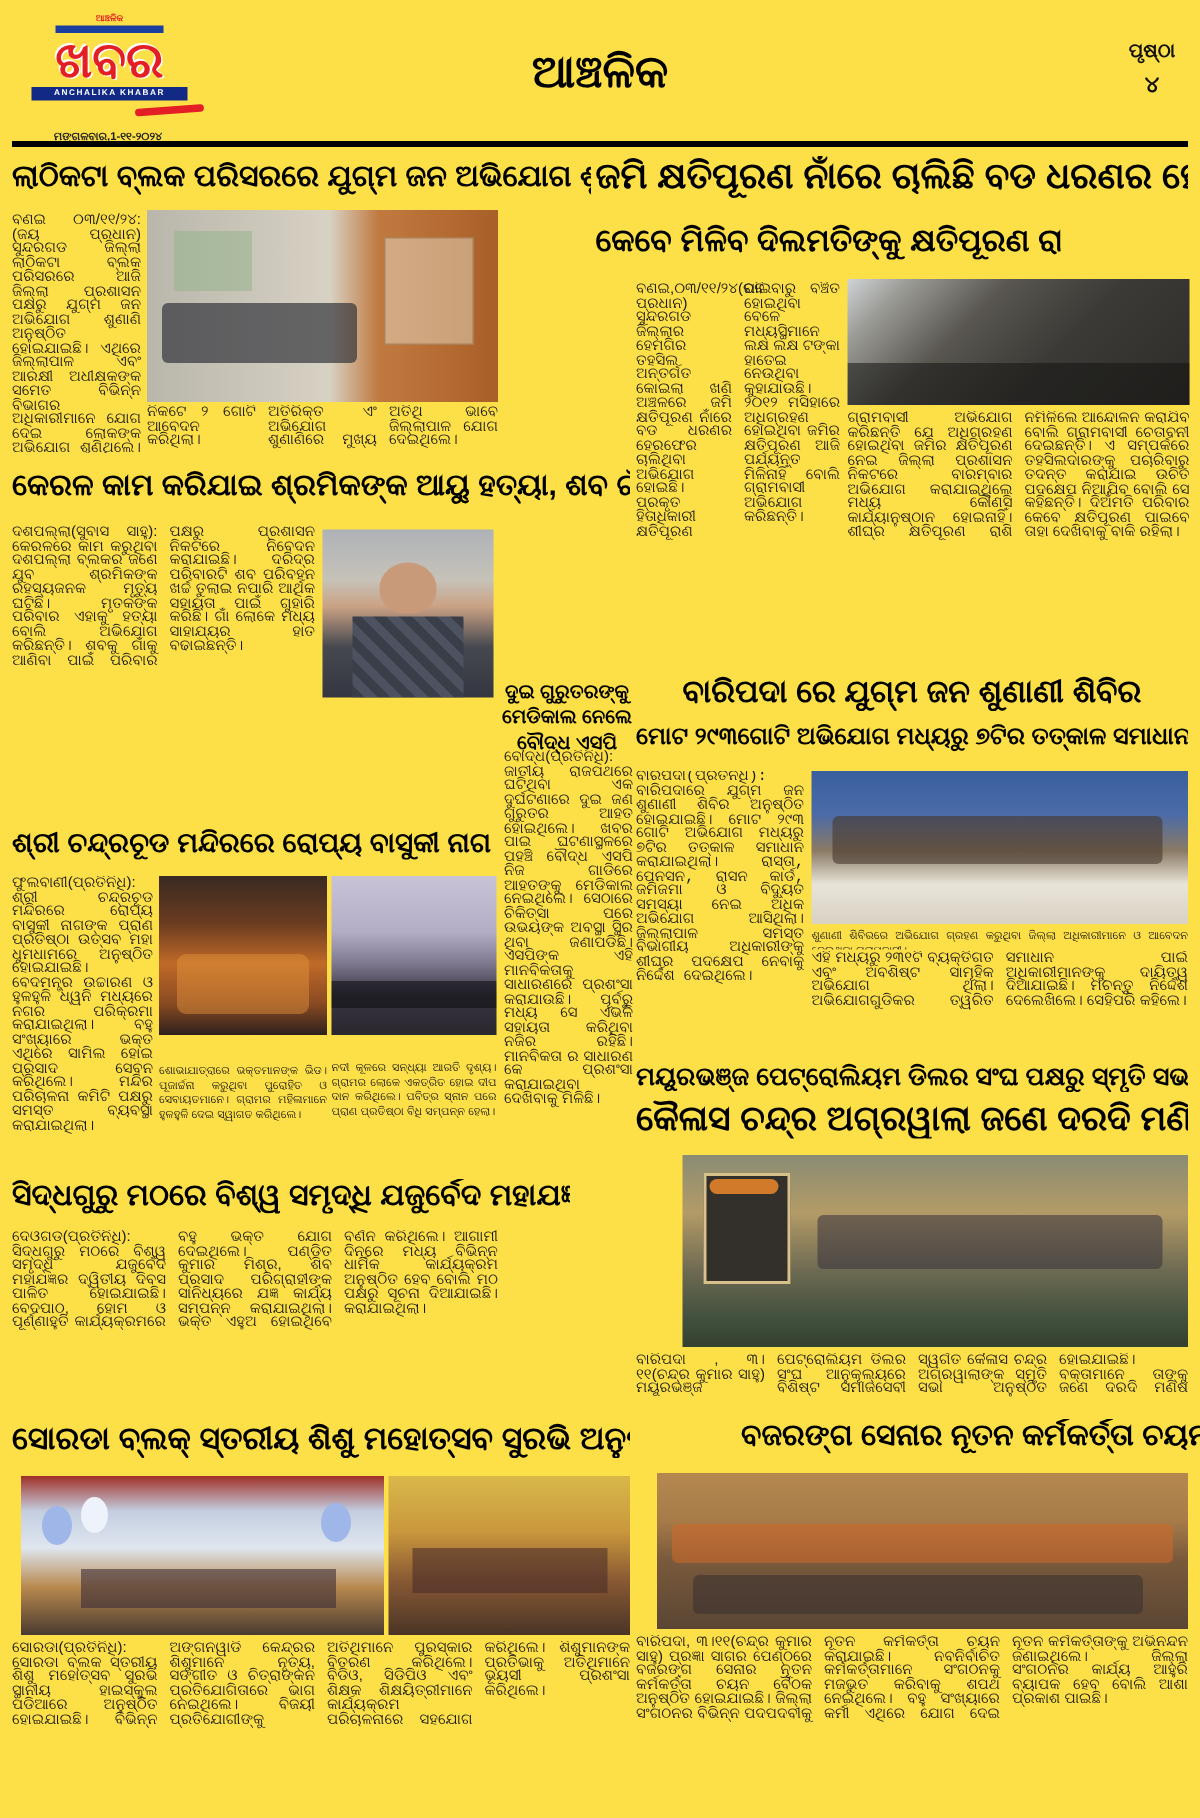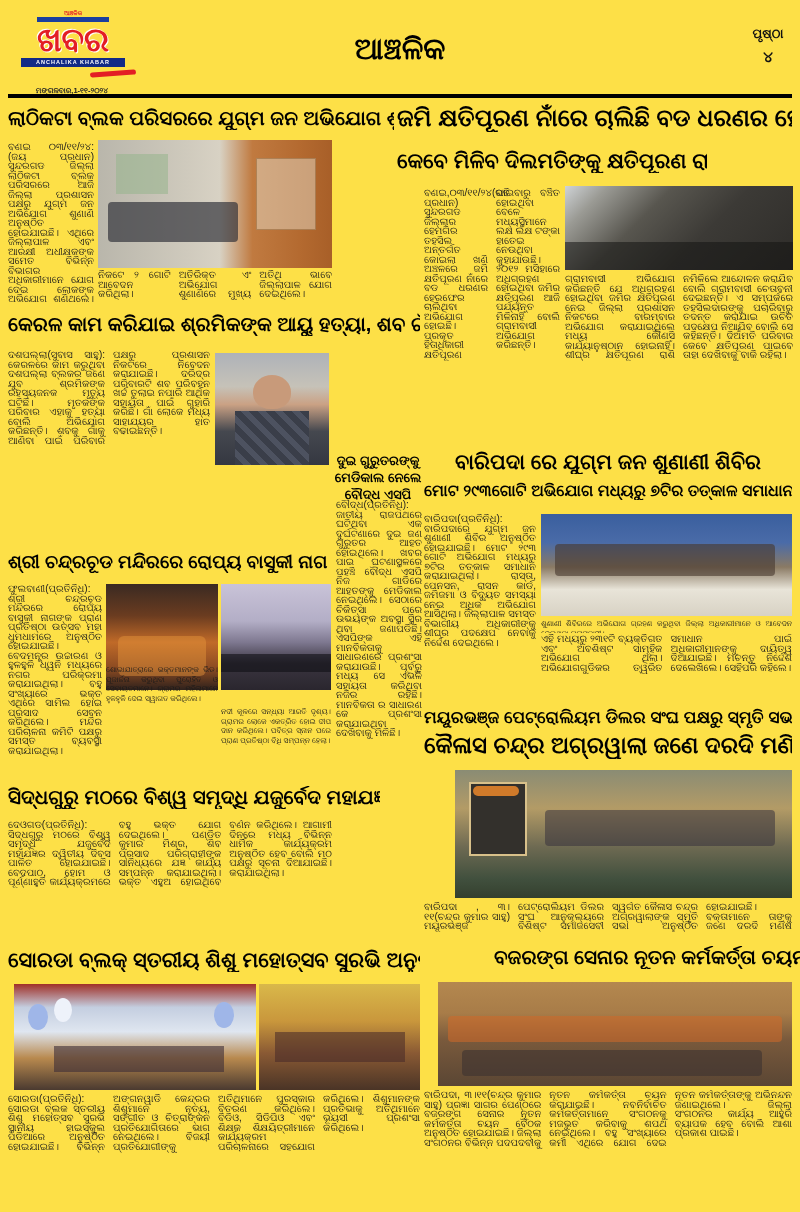--- a/index.html
+++ b/index.html
@@ -79,41 +79,41 @@
   <div class="abs body-text" style="left:336px;top:500px;width:86px;height:340px;">ବୌଦ୍ଧ(ପ୍ରତିନିଧି): ଜାତୀୟ ରାଜପଥରେ ଘଟିଥିବା ଏକ ଦୁର୍ଘଟଣାରେ ଦୁଇ ଜଣ ଗୁରୁତର ଆହତ ହୋଇଥିଲେ। ଖବର ପାଇ ଘଟଣାସ୍ଥଳରେ ପହଞ୍ଚି ବୌଦ୍ଧ ଏସପି ନିଜ ଗାଡିରେ ଆହତଙ୍କୁ ମେଡିକାଲ ନେଇଥିଲେ। ସେଠାରେ ଚିକିତ୍ସା ପରେ ଉଭୟଙ୍କ ଅବସ୍ଥା ସ୍ଥିର ଥିବା ଜଣାପଡିଛି। ଏସପିଙ୍କ ଏହି ମାନବିକତାକୁ ସାଧାରଣରେ ପ୍ରଶଂସା କରାଯାଉଛି। ପୂର୍ବରୁ ମଧ୍ୟ ସେ ଏଭଳି ସହାୟତା କରିଥିବା ନଜିର ରହିଛି। ମାନବିକତା ର ସାଧାରଣ କେ ପ୍ରଶଂସା କରାଯାଇଥିବା ଦେଖିବାକୁ ମିଳିଛି।</div>
 
   <div class="abs headline" style="left:8px;top:551px;width:324px;font-size:18.5px;">ଶ୍ରୀ ଚନ୍ଦ୍ରଚୂଡ ମନ୍ଦିରରେ ରୋପ୍ୟ ବାସୁକୀ ନାଗ ପ୍ରାଣ ପ୍ରତିଷ୍ଠା</div>
   <div class="abs body-text" style="left:8px;top:584px;width:94px;height:190px;">ଫୁଲବାଣୀ(ପ୍ରତିନିଧି): ଶ୍ରୀ ଚନ୍ଦ୍ରଚୂଡ ମନ୍ଦିରରେ ରୋପ୍ୟ ବାସୁକୀ ନାଗଙ୍କ ପ୍ରାଣ ପ୍ରତିଷ୍ଠା ଉତ୍ସବ ମହା ଧୁମଧାମରେ ଅନୁଷ୍ଠିତ ହୋଇଯାଇଛି। ବେଦମନ୍ତ୍ର ଉଚ୍ଚାରଣ ଓ ହୁଳହୁଳି ଧ୍ୱନି ମଧ୍ୟରେ ନଗର ପରିକ୍ରମା କରାଯାଇଥିଲା। ବହୁ ସଂଖ୍ୟାରେ ଭକ୍ତ ଏଥିରେ ସାମିଲ ହୋଇ ପ୍ରସାଦ ସେବନ କରିଥିଲେ। ମନ୍ଦିର ପରିଚାଳନା କମିଟି ପକ୍ଷରୁ ସମସ୍ତ ବ୍ୟବସ୍ଥା କରାଯାଇଥିଲା।</div>
   <div class="abs photo" style="left:106px;top:584px;width:112px;height:106px;background:linear-gradient(180deg,#3a2a22 0%,#6b3c20 30%,#c06a28 55%,#8a4a22 80%,#2e211c 100%);">
     <div class="abs" style="left:12px;top:52px;width:88px;height:40px;background:rgba(230,150,60,0.45);border-radius:6px;"></div>
   </div>
   <div class="abs photo" style="left:221px;top:584px;width:110px;height:106px;background:linear-gradient(180deg,#c9c3d8 0%,#b3aec6 35%,#7e7890 55%,#3a3540 75%,#2a262e 100%);">
     <div class="abs" style="left:0px;top:70px;width:110px;height:18px;background:rgba(15,15,20,0.6);"></div>
   </div>
-  <div class="abs caption" style="left:106px;top:665px;width:112px;height:82px;">ଶୋଭାଯାତ୍ରାରେ ଭକ୍ତମାନଙ୍କ ଭିଡ। ପୂଜାର୍ଚ୍ଚନା କରୁଥିବା ପୁରୋହିତ ଓ ସେବାୟତମାନେ। ଗ୍ରାମର ମହିଳାମାନେ ହୁଳହୁଳି ଦେଇ ସ୍ୱାଗତ କରିଥିଲେ।</div>
+  <div class="abs caption" style="left:106px;top:709px;width:112px;height:82px;">ଶୋଭାଯାତ୍ରାରେ ଭକ୍ତମାନଙ୍କ ଭିଡ। ପୂଜାର୍ଚ୍ଚନା କରୁଥିବା ପୁରୋହିତ ଓ ସେବାୟତମାନେ। ଗ୍ରାମର ମହିଳାମାନେ ହୁଳହୁଳି ଦେଇ ସ୍ୱାଗତ କରିଥିଲେ।</div>
   <div class="abs caption" style="left:221px;top:693px;width:110px;height:82px;margin-top:14px;">ନଦୀ କୂଳରେ ସନ୍ଧ୍ୟା ଆରତି ଦୃଶ୍ୟ। ଗ୍ରାମର ଲୋକେ ଏକତ୍ରିତ ହୋଇ ଦୀପ ଦାନ କରିଥିଲେ। ପବିତ୍ର ସ୍ନାନ ପରେ ପ୍ରାଣ ପ୍ରତିଷ୍ଠା ବିଧି ସମ୍ପନ୍ନ ହେଲା।</div>
 
   <div class="abs headline" style="left:8px;top:786px;width:372px;font-size:20px;">ସିଦ୍ଧଗୁରୁ ମଠରେ ବିଶ୍ୱ ସମୃଦ୍ଧି ଯଜୁର୍ବେଦ ମହାଯଜ୍ଞ ଦ୍ୱିତୀୟ ଦିବସ</div>
   <div class="abs body-text cols3" style="left:8px;top:820px;width:324px;height:118px;">ଦେଓଗଡ(ପ୍ରତିନିଧି): ସିଦ୍ଧଗୁରୁ ମଠରେ ବିଶ୍ୱ ସମୃଦ୍ଧି ଯଜୁର୍ବେଦ ମହାଯଜ୍ଞର ଦ୍ୱିତୀୟ ଦିବସ ପାଳିତ ହୋଇଯାଇଛି। ବେଦପାଠ, ହୋମ ଓ ପୂର୍ଣ୍ଣାହୁତି କାର୍ଯ୍ୟକ୍ରମରେ ବହୁ ଭକ୍ତ ଯୋଗ ଦେଇଥିଲେ। ପଣ୍ଡିତ କୁମାର ମିଶ୍ର, ଶିବ ପ୍ରସାଦ ପରିଗ୍ରାହୀଙ୍କ ସାନିଧ୍ୟରେ ଯଜ୍ଞ କାର୍ଯ୍ୟ ସମ୍ପନ୍ନ କରାଯାଇଥିଲା। ଭକ୍ତ ଏହୁଅ ହୋଇଥିବେ ବର୍ଣନ କରିଥିଲେ। ଆଗାମୀ ଦିନରେ ମଧ୍ୟ ବିଭିନ୍ନ ଧାର୍ମିକ କାର୍ଯ୍ୟକ୍ରମ ଅନୁଷ୍ଠିତ ହେବ ବୋଲି ମଠ ପକ୍ଷରୁ ସୂଚନା ଦିଆଯାଇଛି। କରାଯାଇଥିଲା।</div>
 
   <div class="abs headline" style="left:8px;top:948px;width:412px;font-size:21px;">ସୋରଡା ବ୍ଲକ୍ ସ୍ତରୀୟ ଶିଶୁ ମହୋତ୍ସବ ସୁରଭି ଅନୁଷ୍ଠିତ</div>
   <div class="abs photo" style="left:14px;top:984px;width:242px;height:106px;background:linear-gradient(180deg,#a03028 0%,#c4cee0 22%,#dfe6f0 45%,#b8894e 70%,#4a3a30 100%);">
     <div class="abs" style="left:14px;top:20px;width:20px;height:26px;background:#9fb6e8;border-radius:50%;"></div>
     <div class="abs" style="left:40px;top:14px;width:18px;height:24px;background:#eef2fa;border-radius:50%;"></div>
     <div class="abs" style="left:200px;top:18px;width:20px;height:26px;background:#9fb6e8;border-radius:50%;"></div>
     <div class="abs" style="left:40px;top:62px;width:170px;height:26px;background:rgba(60,45,55,0.6);"></div>
   </div>
   <div class="abs photo" style="left:259px;top:984px;width:161px;height:106px;background:linear-gradient(180deg,#d9b84a 0%,#c9973c 35%,#8a5a34 65%,#4a3426 100%);">
     <div class="abs" style="left:16px;top:48px;width:130px;height:30px;background:rgba(70,40,40,0.55);"></div>
   </div>
   <div class="abs body-text cols4" style="left:8px;top:1094px;width:412px;height:114px;">ସୋରଡା(ପ୍ରତିନିଧି): ସୋରଡା ବ୍ଲକ ସ୍ତରୀୟ ଶିଶୁ ମହୋତ୍ସବ ସୁରଭି ସ୍ଥାନୀୟ ହାଇସ୍କୁଲ ପଡିଆରେ ଅନୁଷ୍ଠିତ ହୋଇଯାଇଛି। ବିଭିନ୍ନ ଅଙ୍ଗନୱାଡି କେନ୍ଦ୍ରର ଶିଶୁମାନେ ନୃତ୍ୟ, ସଙ୍ଗୀତ ଓ ଚିତ୍ରାଙ୍କନ ପ୍ରତିଯୋଗିତାରେ ଭାଗ ନେଇଥିଲେ। ବିଜୟୀ ପ୍ରତିଯୋଗୀଙ୍କୁ ଅତିଥିମାନେ ପୁରସ୍କାର ବିତରଣ କରିଥିଲେ। ବିଡିଓ, ସିଡିପିଓ ଏବଂ ଶିକ୍ଷକ ଶିକ୍ଷୟିତ୍ରୀମାନେ କାର୍ଯ୍ୟକ୍ରମ ପରିଚାଳନାରେ ସହଯୋଗ କରିଥିଲେ। ଶିଶୁମାନଙ୍କ ପ୍ରତିଭାକୁ ଅତିଥିମାନେ ଭୂୟସୀ ପ୍ରଶଂସା କରିଥିଲେ।</div>
 
   <div class="abs headline center" style="left:424px;top:450px;width:368px;font-size:21px;">ବାରିପଦା ରେ ଯୁଗ୍ମ ଜନ ଶୁଣାଣୀ ଶିବିର</div>
   <div class="abs headline center" style="left:424px;top:482px;width:368px;font-size:16px;">ମୋଟ ୨୯୩ଗୋଟି ଅଭିଯୋଗ ମଧ୍ୟରୁ ୭ଟିର ତତ୍କାଳ ସମାଧାନ</div>
-  <div class="abs body-text" style="left:424px;top:514px;width:112px;height:186px;">ବାରିପଦା(ପ୍ରତିନିଧି): ବାରିପଦାରେ ଯୁଗ୍ମ ଜନ ଶୁଣାଣୀ ଶିବିର ଅନୁଷ୍ଠିତ ହୋଇଯାଇଛି। ମୋଟ ୨୯୩ ଗୋଟି ଅଭିଯୋଗ ମଧ୍ୟରୁ ୭ଟିର ତତ୍କାଳ ସମାଧାନ କରାଯାଇଥିଲା। ରାସ୍ତା, ପେନସନ, ରାସନ କାର୍ଡ, ଜମିଜମା ଓ ବିଦ୍ୟୁତ ସମସ୍ୟା ନେଇ ଅଧିକ ଅଭିଯୋଗ ଆସିଥିଲା। ଜିଲ୍ଲାପାଳ ସମସ୍ତ ବିଭାଗୀୟ ଅଧିକାରୀଙ୍କୁ ଶୀଘ୍ର ପଦକ୍ଷେପ ନେବାକୁ ନିର୍ଦ୍ଦେଶ ଦେଇଥିଲେ।</div>
+  <div class="abs body-text" style="left:424px;top:514px;width:112px;height:186px;font-family:Liberation Mono, monospace;">ବାରିପଦା(ପ୍ରତିନିଧି): ବାରିପଦାରେ ଯୁଗ୍ମ ଜନ ଶୁଣାଣୀ ଶିବିର ଅନୁଷ୍ଠିତ ହୋଇଯାଇଛି। ମୋଟ ୨୯୩ ଗୋଟି ଅଭିଯୋଗ ମଧ୍ୟରୁ ୭ଟିର ତତ୍କାଳ ସମାଧାନ କରାଯାଇଥିଲା। ରାସ୍ତା, ପେନସନ, ରାସନ କାର୍ଡ, ଜମିଜମା ଓ ବିଦ୍ୟୁତ ସମସ୍ୟା ନେଇ ଅଧିକ ଅଭିଯୋଗ ଆସିଥିଲା। ଜିଲ୍ଲାପାଳ ସମସ୍ତ ବିଭାଗୀୟ ଅଧିକାରୀଙ୍କୁ ଶୀଘ୍ର ପଦକ୍ଷେପ ନେବାକୁ ନିର୍ଦ୍ଦେଶ ଦେଇଥିଲେ।</div>
   <div class="abs photo" style="left:541px;top:514px;width:251px;height:102px;background:linear-gradient(180deg,#3a5f9e 0%,#4a6ba8 28%,#8a7a64 52%,#e8e4d8 74%,#d8d2c4 100%);">
     <div class="abs" style="left:14px;top:30px;width:220px;height:32px;background:rgba(70,55,45,0.6);border-radius:4px;"></div>
   </div>
   <div class="abs caption" style="left:541px;top:619px;width:251px;height:14px;">ଶୁଣାଣୀ ଶିବିରରେ ଅଭିଯୋଗ ଗ୍ରହଣ କରୁଥିବା ଜିଲ୍ଲା ଅଧିକାରୀମାନେ ଓ ଆବେଦନ ଦେଉଥିବା ଗ୍ରାମବାସୀ।</div>
   <div class="abs body-text cols2" style="left:541px;top:634px;width:251px;height:66px;">ଏହି ମଧ୍ୟରୁ ୨୩୧ଟି ବ୍ୟକ୍ତିଗତ ଏବଂ ଅବଶିଷ୍ଟ ସାମୂହିକ ଅଭିଯୋଗ ଥିଲା। ଅଭିଯୋଗଗୁଡିକର ତ୍ୱରିତ ସମାଧାନ ପାଇଁ ଅଧିକାରୀମାନଙ୍କୁ ଦାୟିତ୍ୱ ଦିଆଯାଇଛି। ମଚନ୍ତୁ ନିର୍ଦ୍ଦେଶ ଦେଲେଖିଲେ। ସେହିପରି କହିଲେ।</div>
 
   <div class="abs headline center" style="left:424px;top:708px;width:368px;font-size:17px;">ମୟୂରଭଞ୍ଜ ପେଟ୍ରୋଲିୟମ ଡିଲର ସଂଘ ପକ୍ଷରୁ ସ୍ମୃତି ସଭା</div>
   <div class="abs headline center" style="left:424px;top:732px;width:368px;font-size:23px;">କୈଳାସ ଚନ୍ଦ୍ର ଅଗ୍ରୱାଲା ଜଣେ ଦରଦି ମଣିଷ</div>
   <div class="abs photo" style="left:455px;top:770px;width:337px;height:128px;background:linear-gradient(180deg,#8a8c74 0%,#b39b66 30%,#6e6a52 60%,#41503e 85%,#34402e 100%);">
     <div class="abs" style="left:14px;top:12px;width:54px;height:70px;background:#33302c;border:2px solid #d8c08a;"></div>

